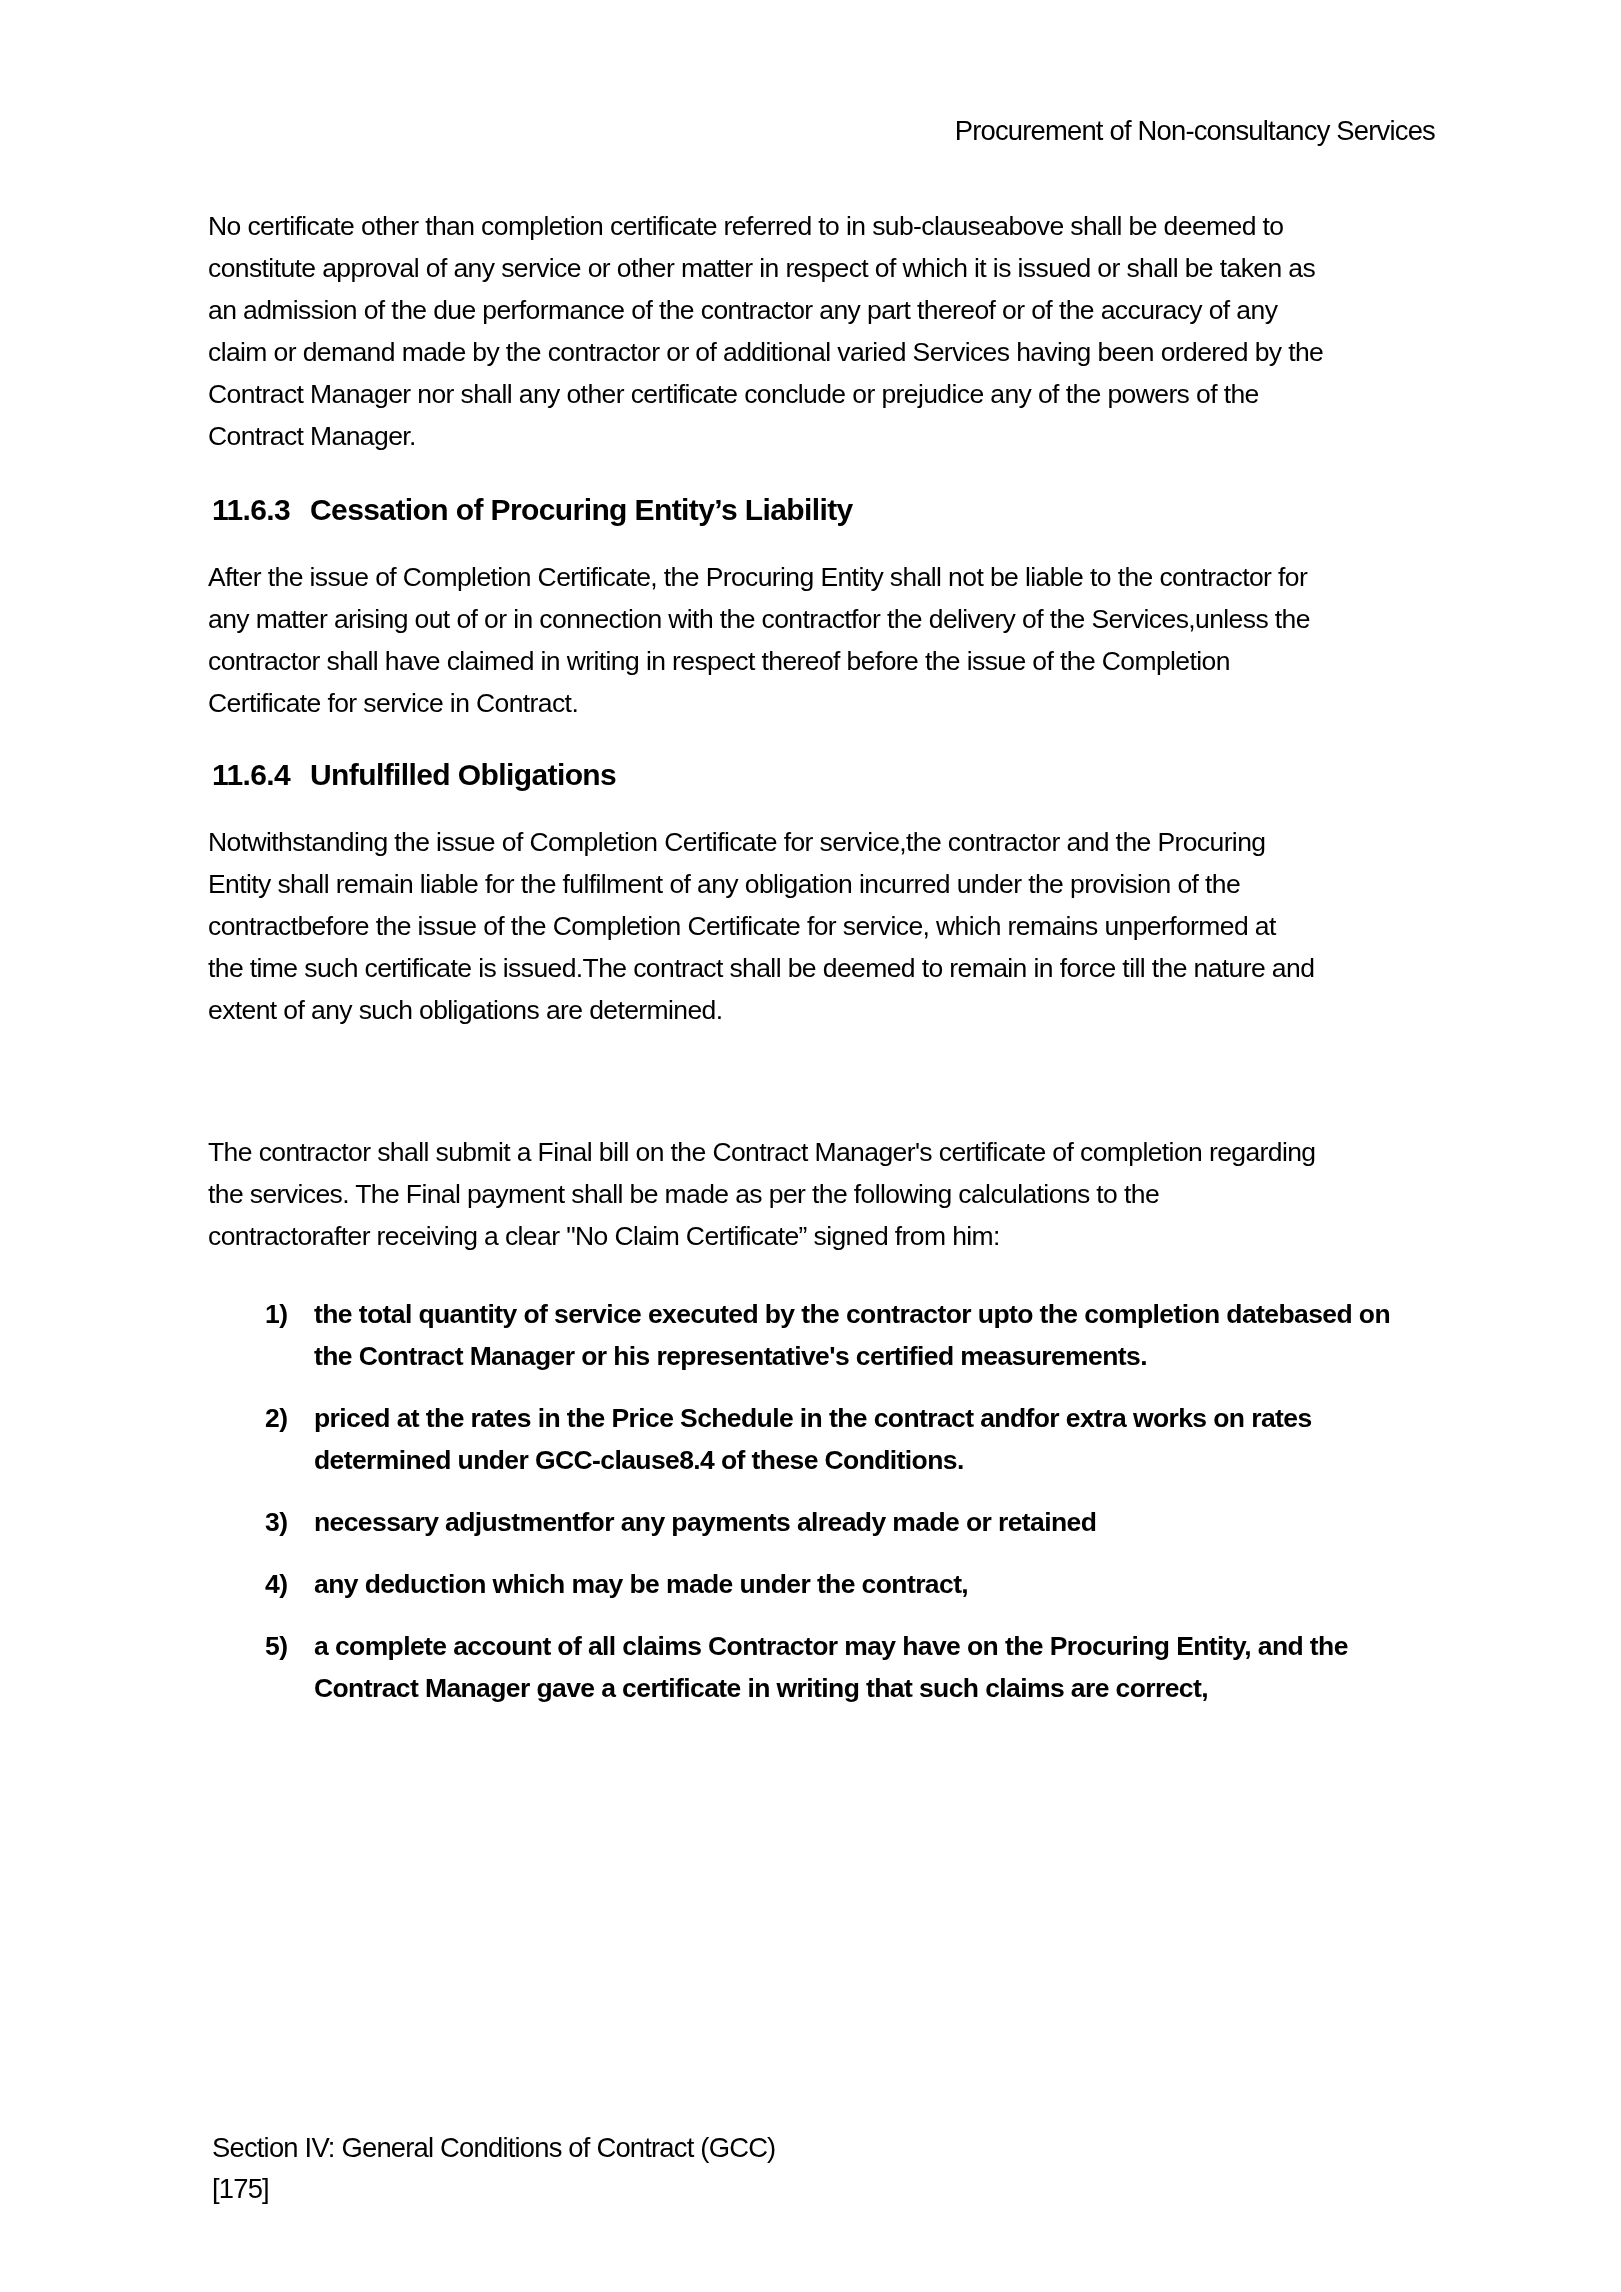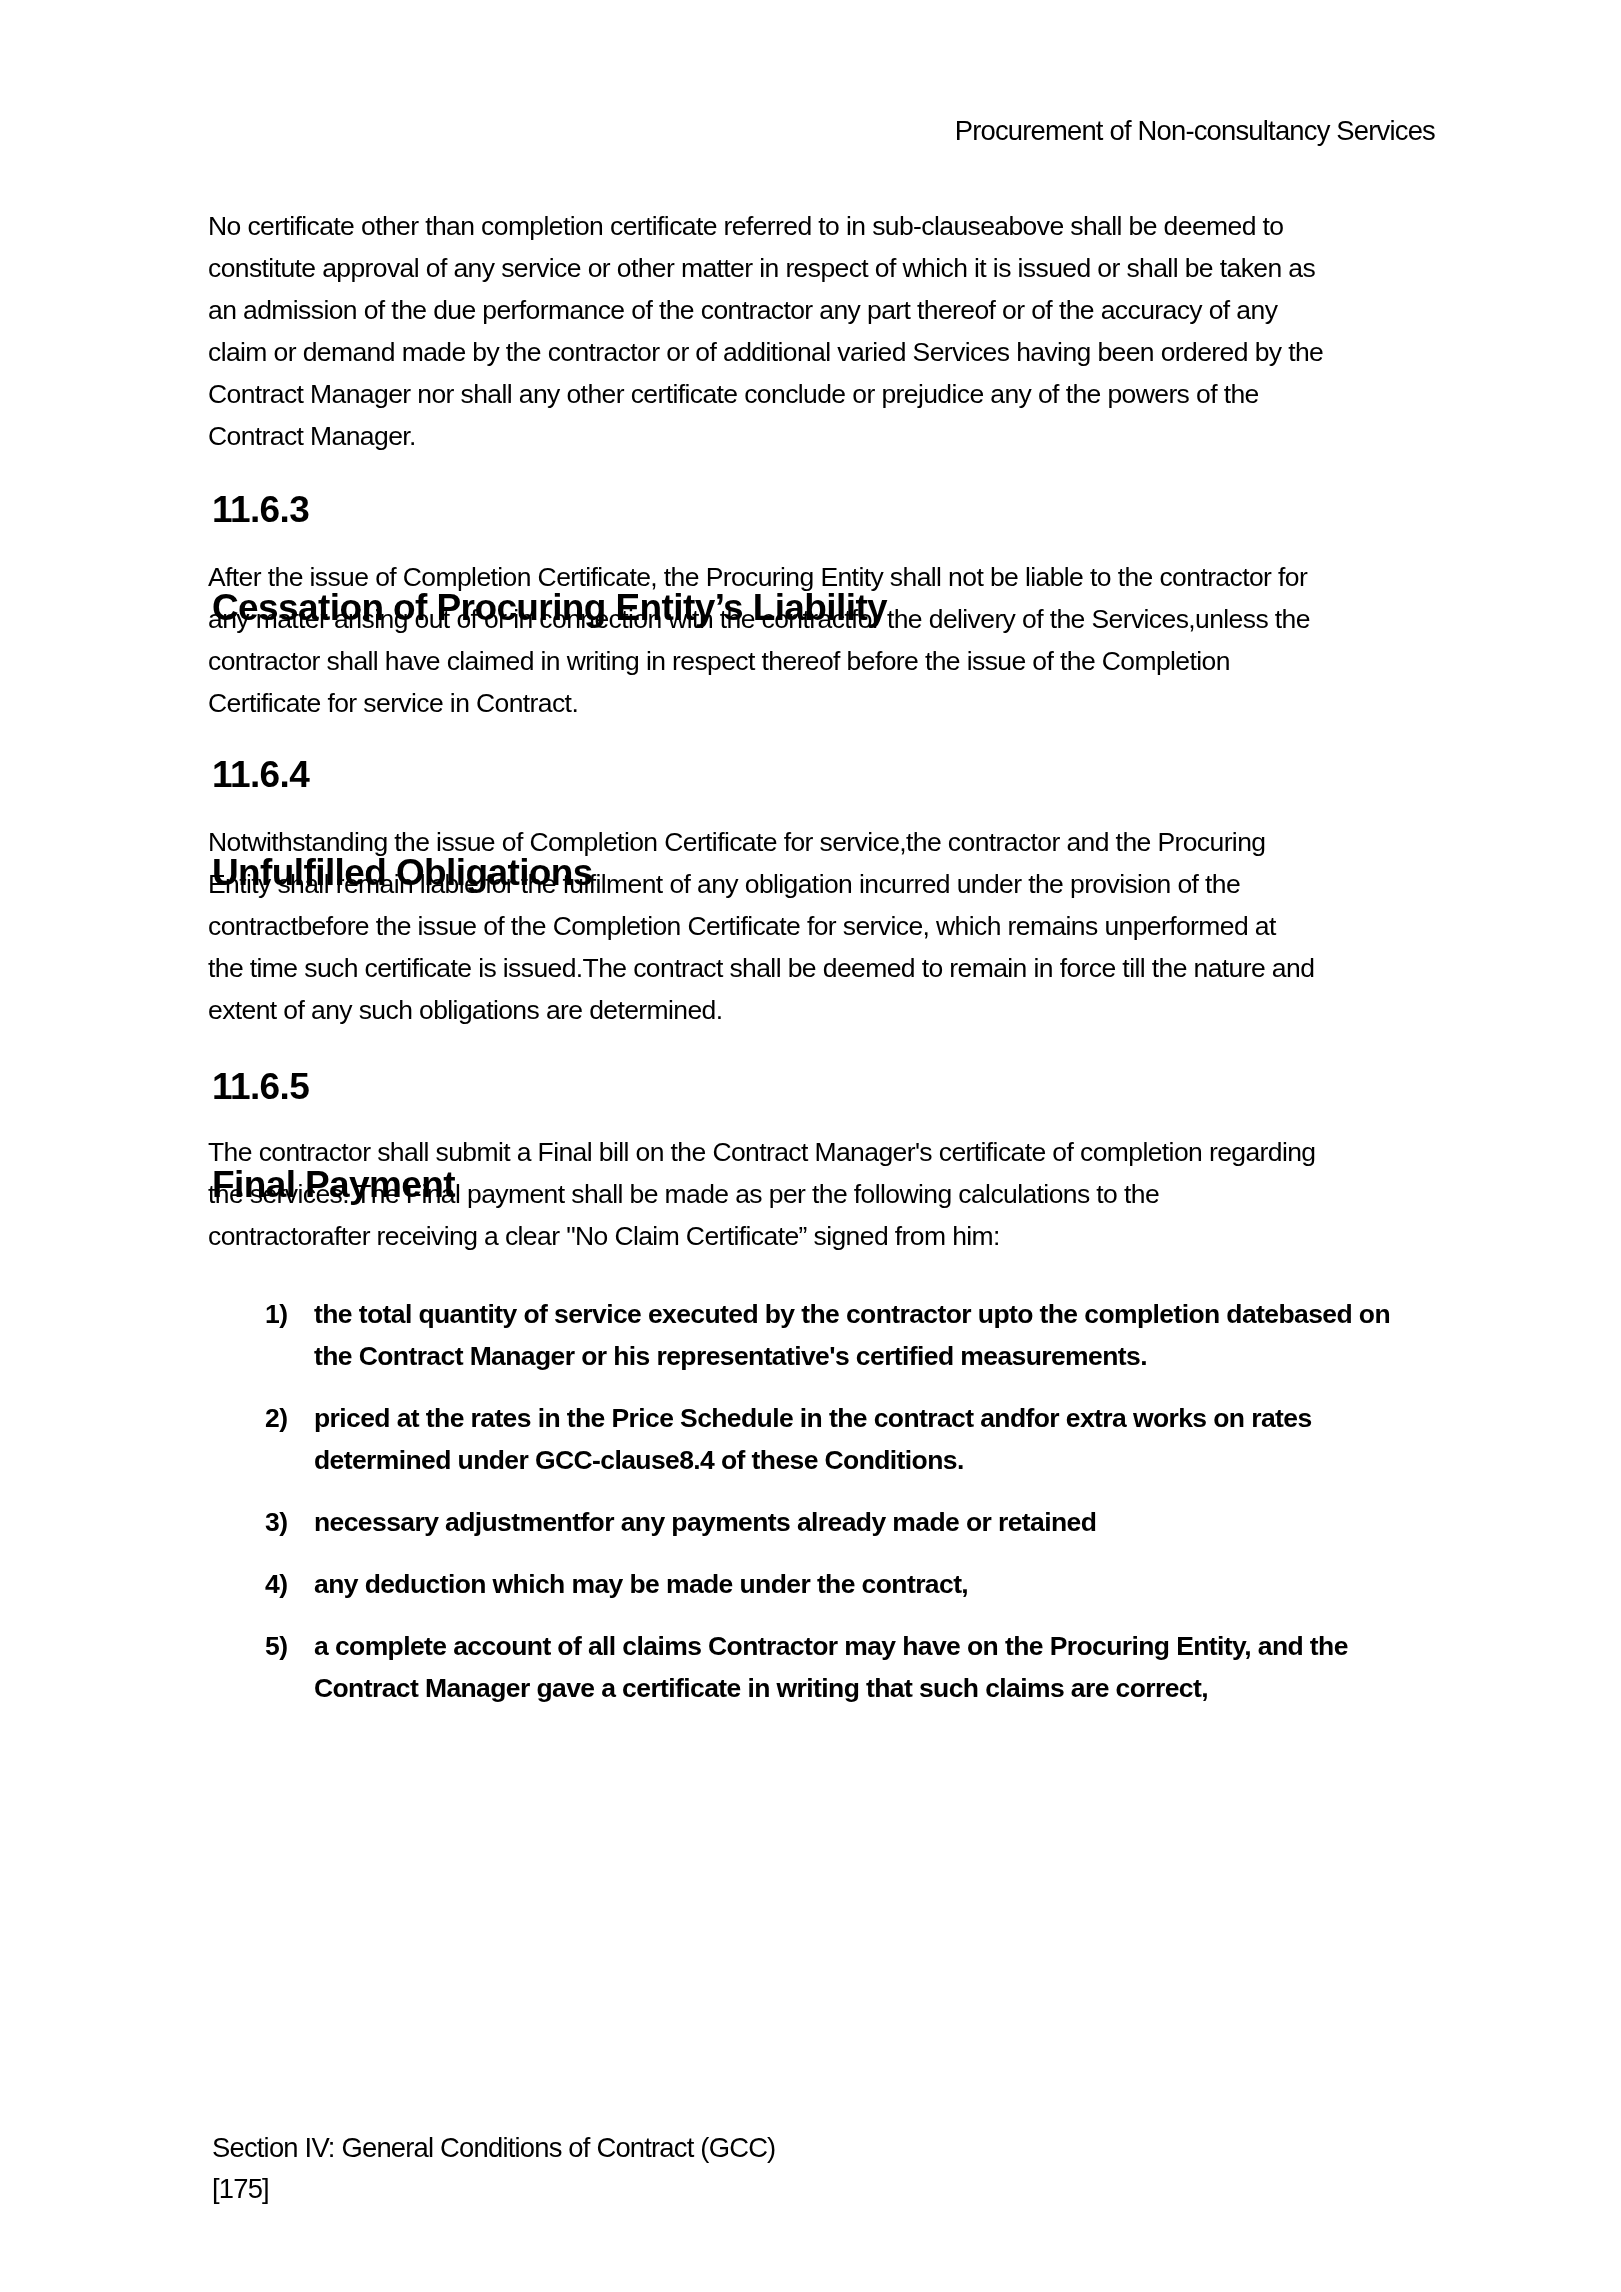--- a/index.html
+++ b/index.html
@@ -33,26 +33,25 @@
     line-height: 42px;
     letter-spacing: -0.6px;
     white-space: pre-line;
     color: #000000;
   }
   .heading {
     position: absolute;
     left: 196px;
     width: 1304px;
     display: flex;
-    font-size: 37px;
+    font-size: 30px;
     line-height: 42px;
     font-weight: bold;
     letter-spacing: -0.6px;
     color: #000000;
-    flex-direction: column;
   }
   .heading .hnum { width: 98px; flex: 0 0 98px; }
   .num-list {
     position: absolute;
     left: 245px;
     width: 1353px;
     list-style: none;
   }
   .num-list .item {
     display: flex;
@@ -103,24 +102,20 @@
   <div class="heading" style="top:738px">
     <span class="hnum">11.6.4</span>
     <span class="htitle">Unfulfilled Obligations</span>
   </div>
   <div class="body-text" style="top:809px">Notwithstanding the issue of Completion Certificate for service,the contractor and the Procuring
 Entity shall remain liable for the fulfilment of any obligation incurred under the provision of the
 contractbefore the issue of the Completion Certificate for service, which remains unperformed at
 the time such certificate is issued.The contract shall be deemed to remain in force till the nature and
 extent of any such obligations are determined.</div>
 
-  <div class="heading" style="top:1050px">
-    <span class="hnum">11.6.5</span>
-    <span class="htitle">Final Payment</span>
-  </div>
   <div class="body-text" style="top:1119px">The contractor shall submit a Final bill on the Contract Manager's certificate of completion regarding
 the services. The Final payment shall be made as per the following calculations to the
 contractorafter receiving a clear "No Claim Certificate” signed from him:</div>
 
   <div class="num-list" style="top:1273px">
     <div class="item">
       <span class="marker">1)</span>
       <span class="itext">the total quantity of service executed by the contractor upto the completion datebased on
 the Contract Manager or his representative's certified measurements.</span>
     </div>

